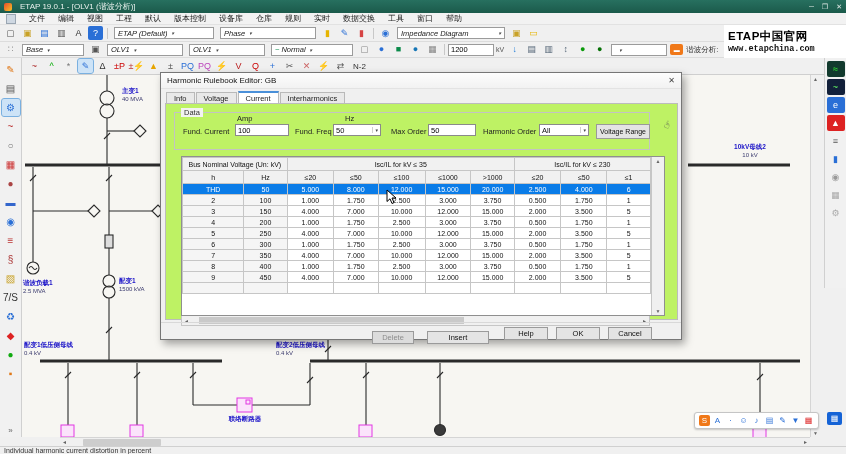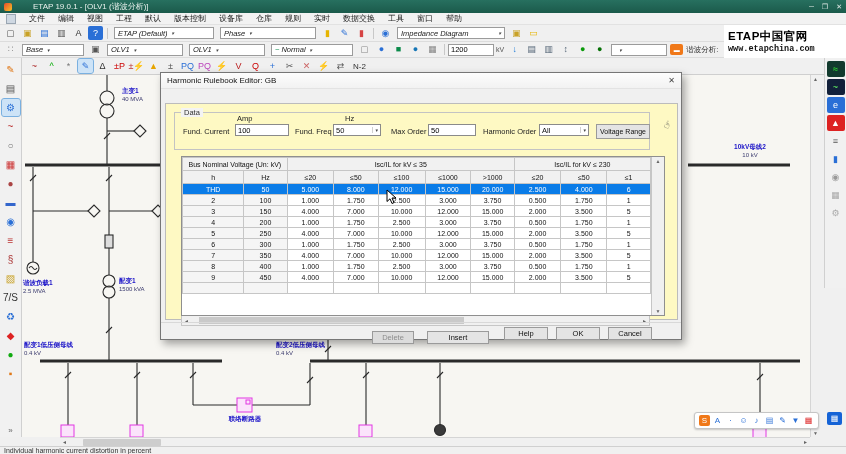--- a/index.html
+++ b/index.html
@@ -1,20 +1,20 @@
 <!DOCTYPE html>
 <html><head>
 <meta charset="utf-8">
 <style>
   html,body{margin:0;padding:0;}
   body{width:846px;height:454px;overflow:hidden;position:relative;background:#f0f0f0;
        font-family:"Liberation Sans",sans-serif;-webkit-font-smoothing:antialiased;}
   .abs{position:absolute;}
   
-  #titlebar{left:0;top:0;width:846px;height:13px;display:flex;align-items:center;gap:21px;
+  #titlebar{left:0;top:0;width:846px;height:13px;display:flex;align-items:center;gap:8px;
     background:linear-gradient(#27705f,#1b5a4b);color:#e8f1ed;font-size:8px;padding:0 4px;box-sizing:border-box;}
   #app-icon{width:8px;height:8px;background:linear-gradient(135deg,#e84b2a,#f5c324);border-radius:2px;flex:none;}
   #win-controls{margin-left:auto;display:flex;gap:8px;font-size:7px;color:#dfe9e5;}
   
   #menubar{left:0;top:13px;width:846px;height:12px;background:#f2f2f2;display:flex;align-items:center;
     gap:13px;font-size:8px;color:#222;padding:0 6px;box-sizing:border-box;border-bottom:1px solid #e2e2e2;}
   #mdi-icon{width:8px;height:8px;background:#cfd8e2;border:1px solid #9aa6b2;flex:none;}
   .menu-item{white-space:nowrap;}
   
   .toolbar{left:0;width:846px;background:#f0f0f0;display:flex;align-items:center;padding:0 2px;
@@ -67,21 +67,21 @@
   
   #dialog{left:160px;top:72px;width:522px;height:268px;background:#f0f0f0;border:1px solid #767676;
     box-shadow:3px 4px 8px rgba(0,0,0,.35);box-sizing:border-box;z-index:10;font-size:8px;color:#111;}
   #dlg-titlebar{position:absolute;left:0;top:0;width:100%;height:16px;background:linear-gradient(#fdfdfd,#f2f2f2);
     display:flex;align-items:center;padding:0 6px;box-sizing:border-box;border-bottom:1px solid #e3e3e3;}
   #dlg-title{font-size:8px;color:#111;}
   #dlg-close{margin-left:auto;font-size:8px;color:#444;}
   #dlg-tabs{position:absolute;left:5px;top:19px;display:flex;gap:1px;}
   .tab{background:#e9e9e9;border:1px solid #b9b9b9;border-bottom:none;padding:1px 7px 2px;font-size:7.5px;color:#222;}
   .tab.active{background:#fff;border-top:2px solid #4a90d9;position:relative;top:-1px;padding-bottom:3px;}
-  #dlg-pane{position:absolute;left:4px;top:30px;width:513px;height:217px;background:#fef9c3;border:1px solid #bcbcbc;box-sizing:border-box;}
+  #dlg-pane{position:absolute;left:4px;top:30px;width:513px;height:217px;background:#bef264;border:1px solid #bcbcbc;box-sizing:border-box;}
   #data-group{position:absolute;left:8px;top:8px;width:474px;height:36px;border:1px solid #c3c3c3;}
   #data-group-label{position:absolute;left:6px;top:-5px;background:#f3f3f3;padding:0 3px;font-size:7.5px;color:#333;}
   .fld-label{position:absolute;font-size:7.5px;color:#222;white-space:nowrap;}
   .fld-input{position:absolute;height:12px;border:1px solid #8a8a8a;background:#fff;font-size:7.5px;
     padding:0 2px;box-sizing:border-box;font-family:"Liberation Sans",sans-serif;}
   .fld-combo{position:absolute;height:12px;border:1px solid #8a8a8a;background:#fff;font-size:7.5px;
     display:flex;align-items:center;padding:0 2px;box-sizing:border-box;}
   .fld-combo .arrow{margin-left:auto;font-size:5px;color:#444;border-left:1px solid #d0d0d0;padding-left:2px;}
   #voltage-range-btn{position:absolute;left:421px;top:11px;width:52px;height:13px;background:#e4e4e4;
     border:1px solid #9a9a9a;font-size:7px;display:flex;align-items:center;justify-content:center;}
@@ -407,20 +407,26 @@
   <span class="scroll-arrow">◄</span>
   <span id="hthumb"></span>
   <span class="scroll-arrow" style="margin-left:auto;">►</span>
 </div>
 
 <div class="abs" id="dialog">
   <div id="dlg-titlebar">
     <span id="dlg-title">Harmonic Rulebook Editor: GB</span>
     <span id="dlg-close">✕</span>
   </div>
+  <div id="dlg-tabs">
+      <span class="tab">Info</span>
+      <span class="tab">Voltage</span>
+      <span class="tab active">Current</span>
+      <span class="tab">Interharmonics</span>
+    </div>
   <div id="dlg-pane">
     <div id="data-group">
       <span id="data-group-label">Data</span>
       <span class="fld-label" style="left:62px;top:1px;">Amp</span>
       <span class="fld-label" style="left:170px;top:1px;">Hz</span>
       <span class="fld-label" style="left:8px;top:14px;">Fund. Current</span>
       <input class="fld-input" style="left: 60px; top: 11px; width: 54px;" value="100">
       <span class="fld-label" style="left:120px;top:14px;">Fund. Freq</span>
       <div class="fld-combo" style="left:158px;top:11px;width:48px;">
         <span>50</span>

